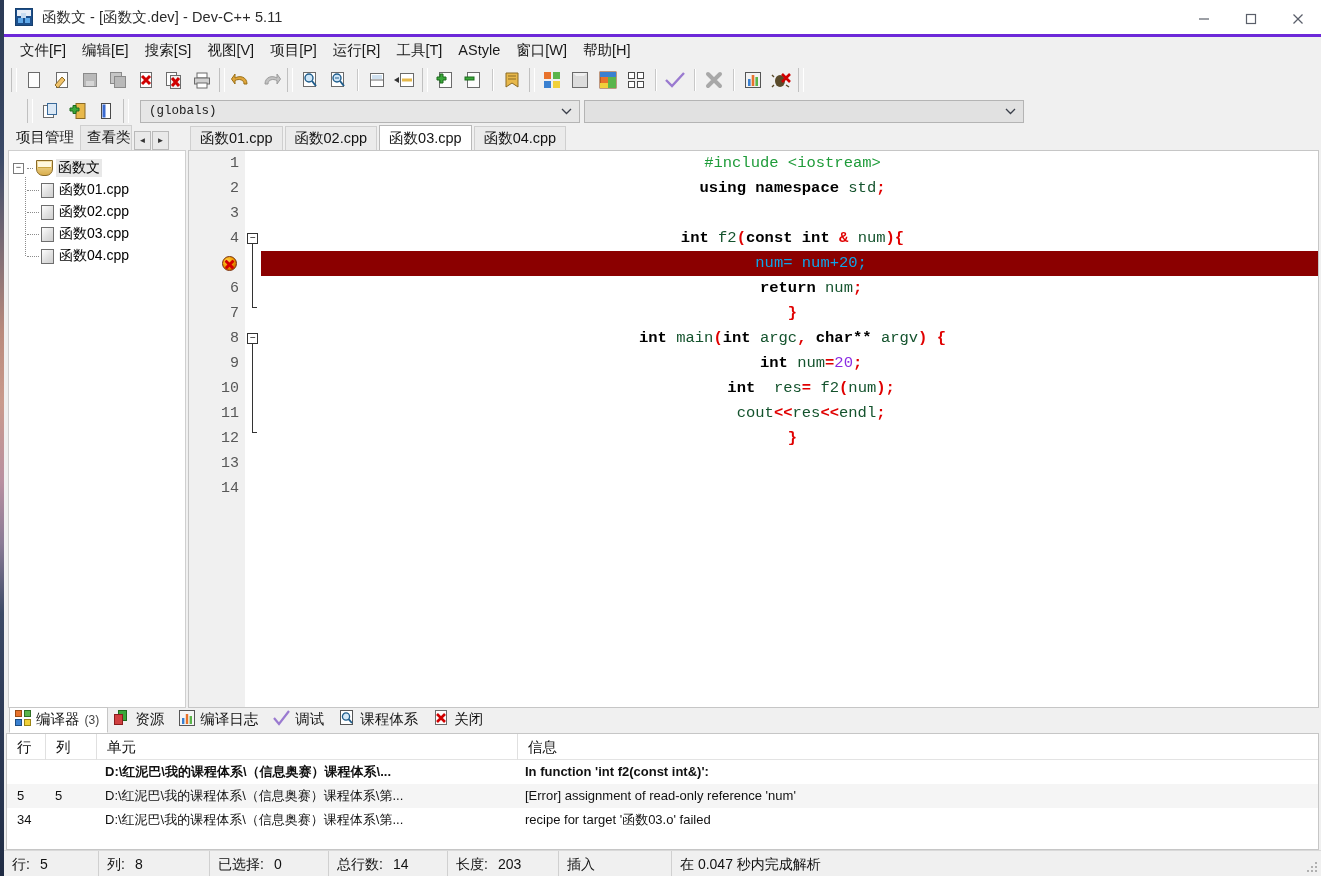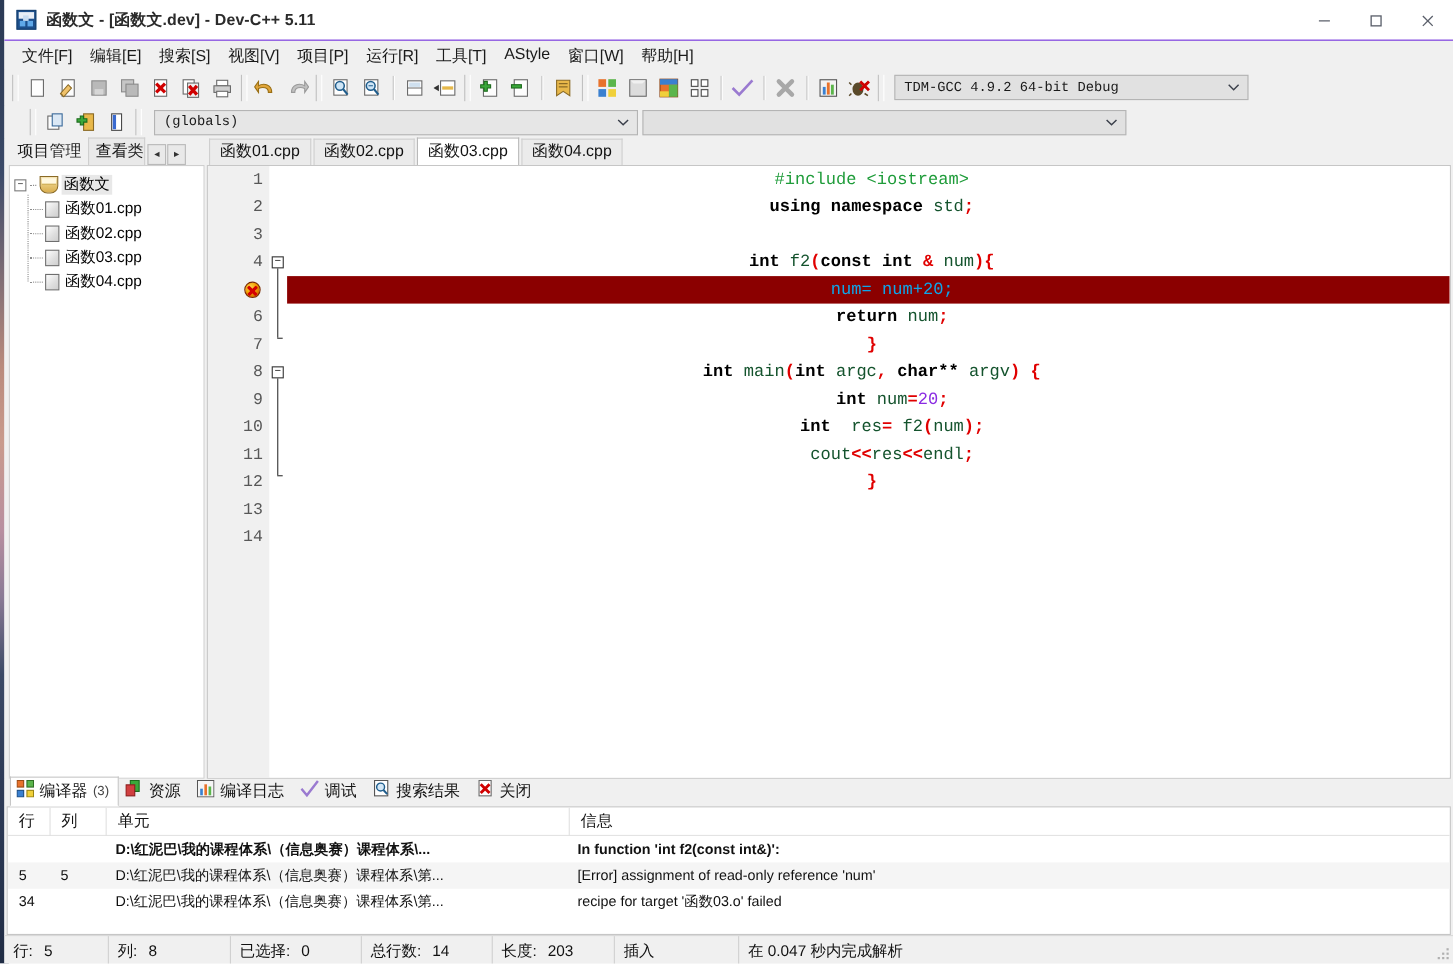--- a/index.html
+++ b/index.html
@@ -32,22 +32,21 @@
     background: #f0f0f0;
     display: flex; flex-direction: column;
     z-index: 1;
   }
 
   
   .titlebar {
     height: 37px; background: #ffffff;
     display: flex; align-items: center;
     position: relative; flex: none;
-    border-bottom: 1px solid #6d28d9;
-    font-weight: bold;
+    border-bottom: 3px solid #6d28d9;
   }
   .titlebar-icon {
     width: 18px; height: 18px; margin-left: 11px; margin-right: 9px;
     background: #1c4f8c; border: 1px solid #17406f;
     position: relative; flex: none;
   }
   .titlebar-icon::before {
     content: ""; position: absolute; left: 1px; top: 1px; right: 1px; height: 6px;
     background: #e8eef6;
   }
@@ -525,28 +524,20 @@
       </div>
       <div class="tbtn">
         <svg width="20" height="20" viewBox="0 0 20 20">
             <ellipse cx="9" cy="11" rx="5" ry="6" fill="#5a4a2a"></ellipse>
             <path d="M3 7 L1 5 M15 7 L18 5 M3 15 L1 17 M15 15 L18 17" stroke="#5a4a2a" stroke-width="1.4"></path>
             <path d="M11 4 L19 12 M19 4 L11 12" stroke="#d00000" stroke-width="2.6"></path>
           </svg>
       </div>
 
       <div class="tgrip"></div>
-      <div class="combo combo-compiler">
-        <div class="cval">TDM-GCC 4.9.2 64-bit Debug</div>
-        <div class="carrow">
-          <svg width="11" height="7" viewBox="0 0 11 7">
-              <path d="M1 1 L5.5 5.5 L10 1" fill="none" stroke="#3a3f4a" stroke-width="1.3"></path>
-            </svg>
-        </div>
-      </div>
     </div>
 
     <div class="toolbar-row tb2">
       <div class="tgrip"></div>
       <div class="tbtn">
         <svg width="20" height="20" viewBox="0 0 20 20">
             <rect x="3.5" y="4.5" width="10" height="12" fill="#fdfdfd" stroke="#6b6b6b"></rect>
             <rect x="7.5" y="2.5" width="9" height="11" fill="#dbe8f5" stroke="#3a6a9a"></rect>
           </svg>
       </div>
@@ -731,21 +722,21 @@
         </div>
 
         <div class="bp-tab">
           <span>
             <svg width="16" height="16" viewBox="0 0 16 16">
                 <rect x="1.5" y="0.5" width="12" height="14" fill="#fff" stroke="#555"></rect>
                 <circle cx="7" cy="6.5" r="3.6" fill="#d4e8f7" stroke="#1f5d8c" stroke-width="1.3"></circle>
                 <line x1="9.6" y1="9.2" x2="13" y2="13" stroke="#1f5d8c" stroke-width="1.8"></line>
               </svg>
           </span>
-          <span>搜索结果</span>
+          <span>课程体系</span>
         </div>
 
         <div class="bp-tab">
           <span>
             <svg width="16" height="16" viewBox="0 0 16 16">
                 <rect x="2.5" y="0.5" width="11" height="14" fill="#fdfdfd" stroke="#6b6b6b"></rect>
                 <path d="M4 4 L12 12 M12 4 L4 12" stroke="#d00000" stroke-width="2.6"></path>
               </svg>
           </span>
           <span>关闭</span>

